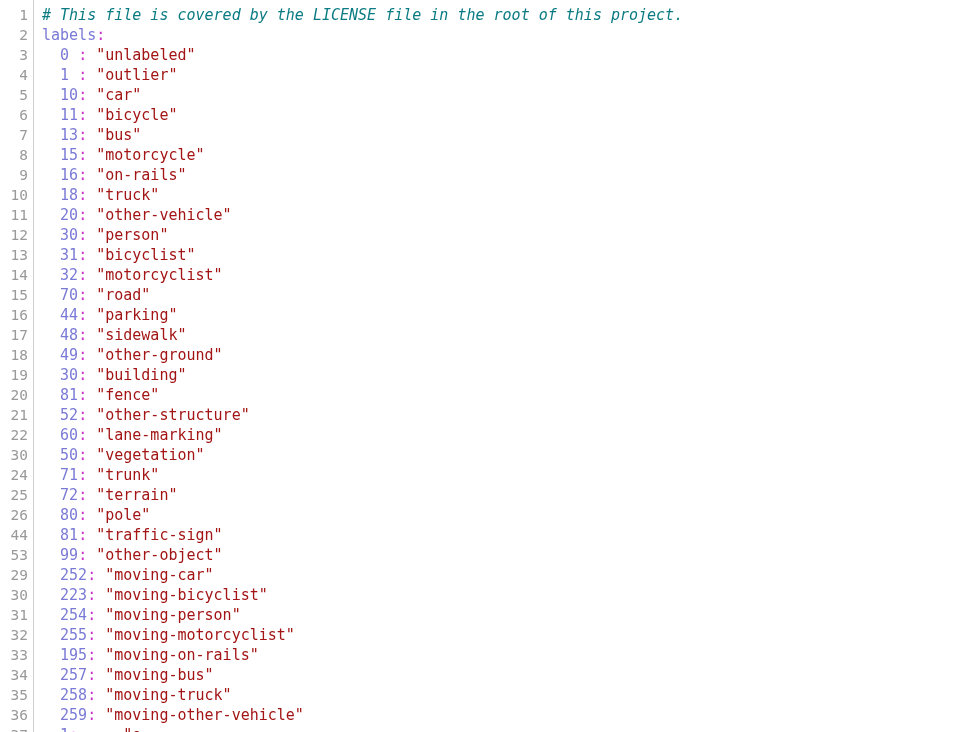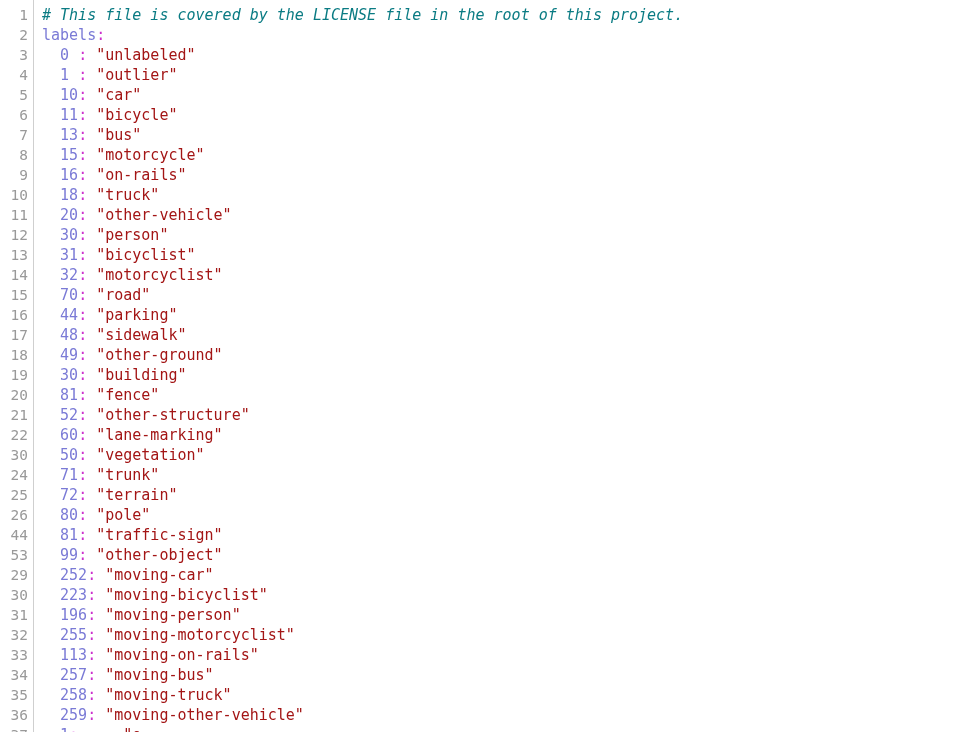--- a/index.html
+++ b/index.html
@@ -159,22 +159,22 @@
       <div class="cline"><span class="tok-plain">  </span><span class="tok-key">52</span><span class="tok-punct">:</span><span class="tok-plain"> </span><span class="tok-string">"other-structure"</span></div>
       <div class="cline"><span class="tok-plain">  </span><span class="tok-key">60</span><span class="tok-punct">:</span><span class="tok-plain"> </span><span class="tok-string">"lane-marking"</span></div>
       <div class="cline"><span class="tok-plain">  </span><span class="tok-key">50</span><span class="tok-punct">:</span><span class="tok-plain"> </span><span class="tok-string">"vegetation"</span></div>
       <div class="cline"><span class="tok-plain">  </span><span class="tok-key">71</span><span class="tok-punct">:</span><span class="tok-plain"> </span><span class="tok-string">"trunk"</span></div>
       <div class="cline"><span class="tok-plain">  </span><span class="tok-key">72</span><span class="tok-punct">:</span><span class="tok-plain"> </span><span class="tok-string">"terrain"</span></div>
       <div class="cline"><span class="tok-plain">  </span><span class="tok-key">80</span><span class="tok-punct">:</span><span class="tok-plain"> </span><span class="tok-string">"pole"</span></div>
       <div class="cline"><span class="tok-plain">  </span><span class="tok-key">81</span><span class="tok-punct">:</span><span class="tok-plain"> </span><span class="tok-string">"traffic-sign"</span></div>
       <div class="cline"><span class="tok-plain">  </span><span class="tok-key">99</span><span class="tok-punct">:</span><span class="tok-plain"> </span><span class="tok-string">"other-object"</span></div>
       <div class="cline"><span class="tok-plain">  </span><span class="tok-key">252</span><span class="tok-punct">:</span><span class="tok-plain"> </span><span class="tok-string">"moving-car"</span></div>
       <div class="cline"><span class="tok-plain">  </span><span class="tok-key">223</span><span class="tok-punct">:</span><span class="tok-plain"> </span><span class="tok-string">"moving-bicyclist"</span></div>
-      <div class="cline"><span class="tok-plain">  </span><span class="tok-key">196</span><span class="tok-punct">:</span><span class="tok-plain"> </span><span class="tok-string">"moving-person"</span></div>
+      <div class="cline"><span class="tok-plain">  </span><span class="tok-key">254</span><span class="tok-punct">:</span><span class="tok-plain"> </span><span class="tok-string">"moving-person"</span></div>
       <div class="cline"><span class="tok-plain">  </span><span class="tok-key">255</span><span class="tok-punct">:</span><span class="tok-plain"> </span><span class="tok-string">"moving-motorcyclist"</span></div>
-      <div class="cline"><span class="tok-plain">  </span><span class="tok-key">113</span><span class="tok-punct">:</span><span class="tok-plain"> </span><span class="tok-string">"moving-on-rails"</span></div>
+      <div class="cline"><span class="tok-plain">  </span><span class="tok-key">195</span><span class="tok-punct">:</span><span class="tok-plain"> </span><span class="tok-string">"moving-on-rails"</span></div>
       <div class="cline"><span class="tok-plain">  </span><span class="tok-key">257</span><span class="tok-punct">:</span><span class="tok-plain"> </span><span class="tok-string">"moving-bus"</span></div>
       <div class="cline"><span class="tok-plain">  </span><span class="tok-key">258</span><span class="tok-punct">:</span><span class="tok-plain"> </span><span class="tok-string">"moving-truck"</span></div>
       <div class="cline"><span class="tok-plain">  </span><span class="tok-key">259</span><span class="tok-punct">:</span><span class="tok-plain"> </span><span class="tok-string">"moving-other-vehicle"</span></div>
       <div class="cline"><span class="tok-plain">  </span><span class="tok-key">1</span><span class="tok-punct">:</span><span class="tok-plain">     </span><span class="tok-string">"o</span></div>
     </div>
 
 </div>
 
 </body></html>

